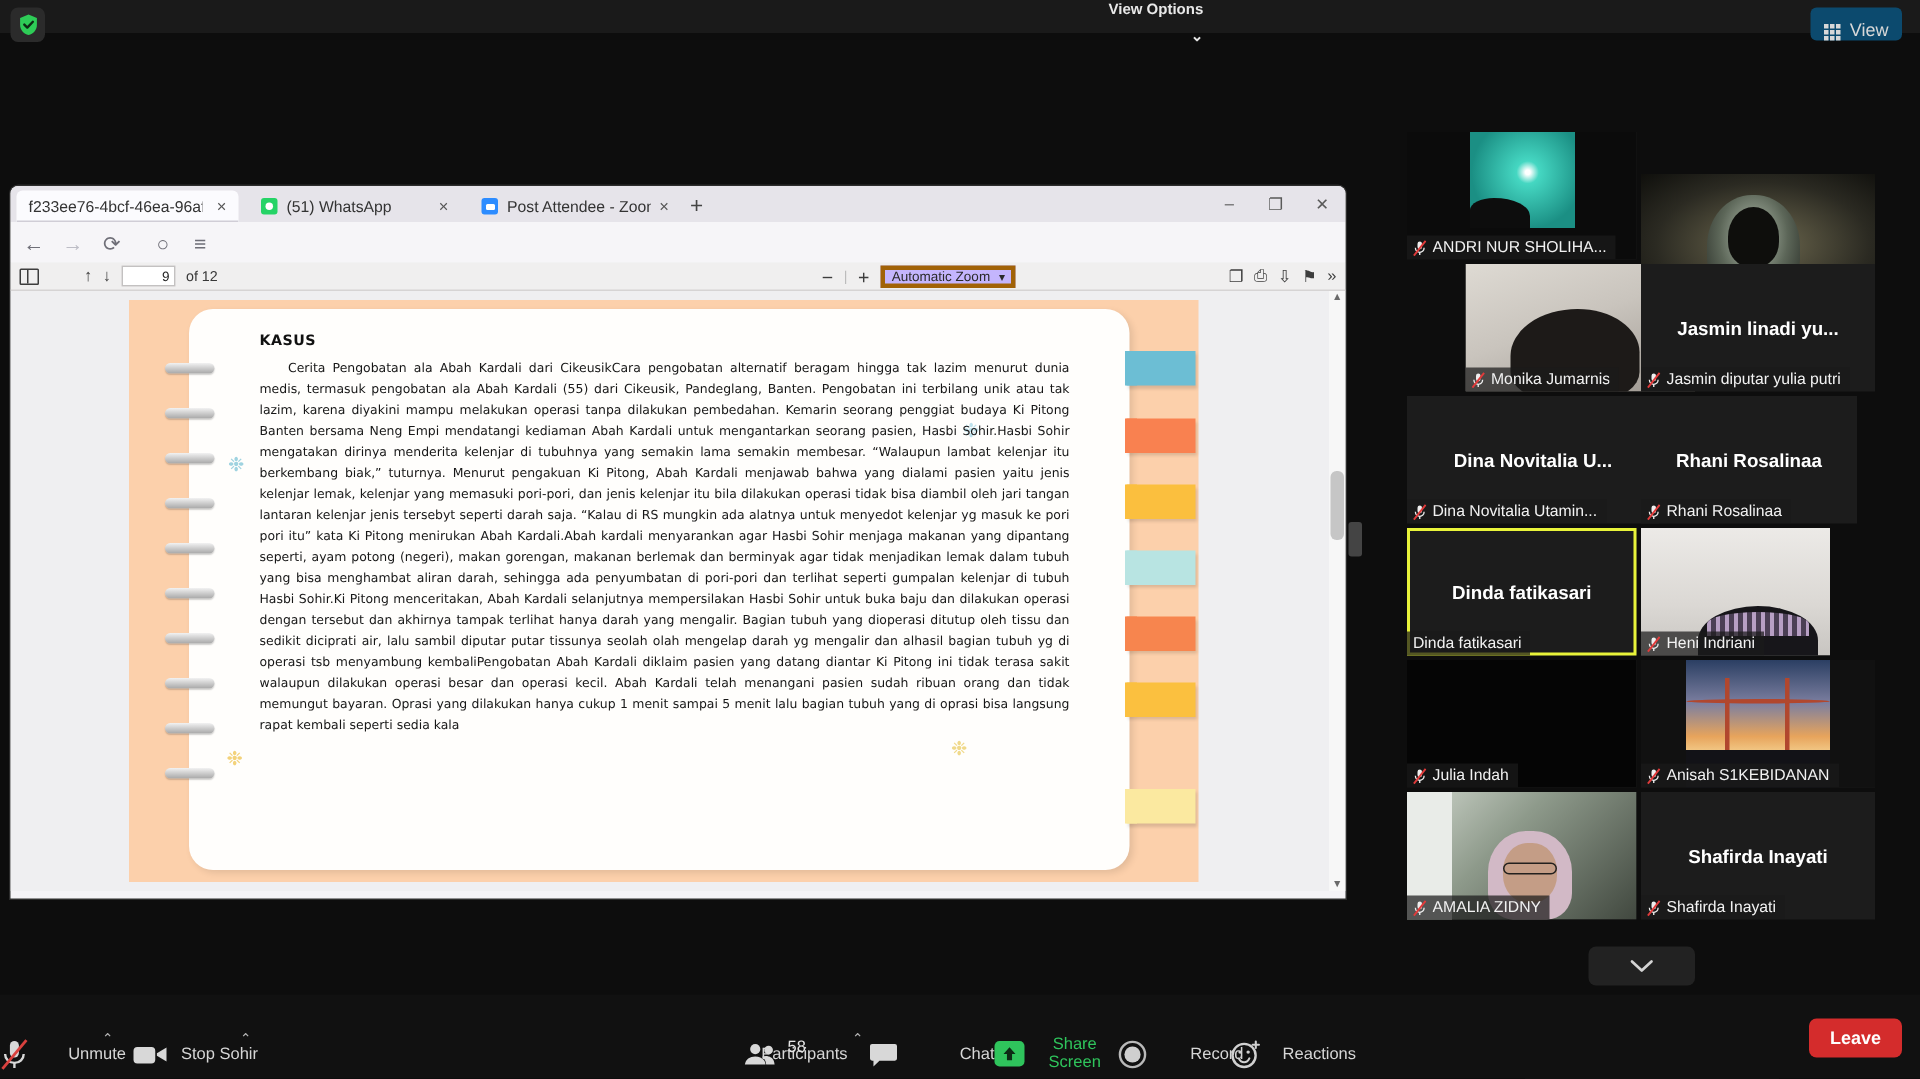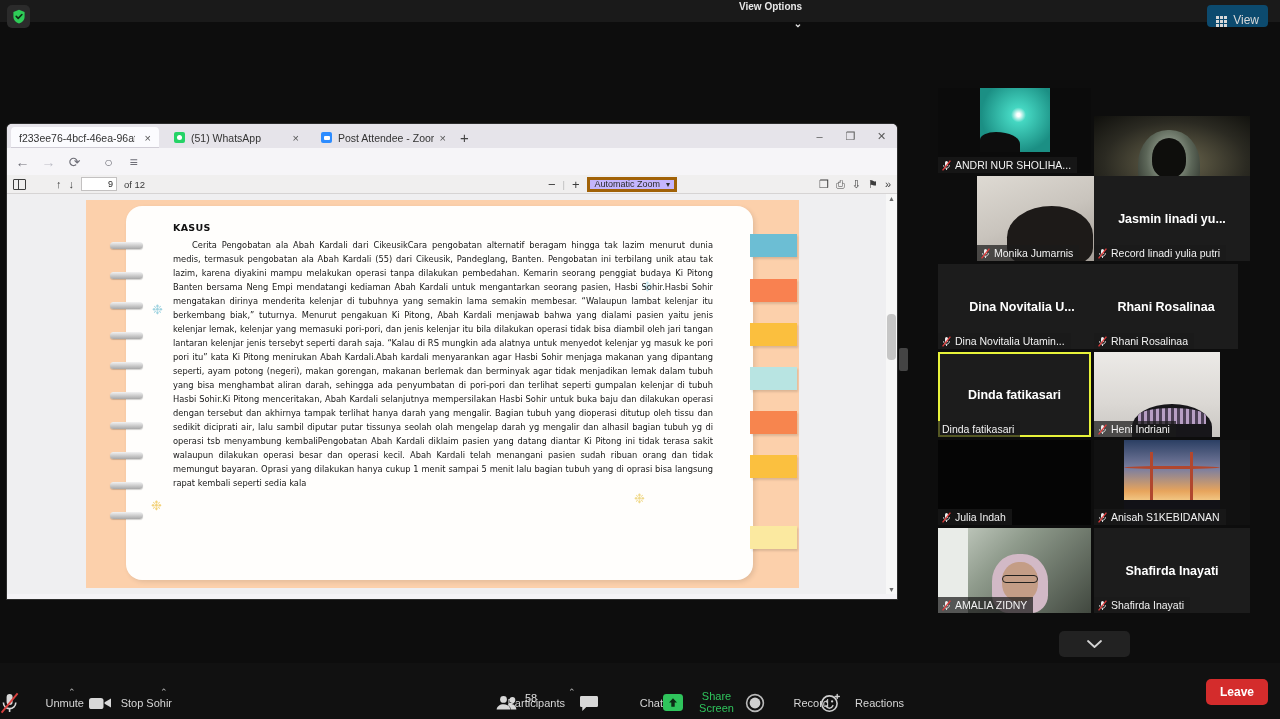--- a/index.html
+++ b/index.html
@@ -348,21 +348,21 @@
 
     <div class="tile" style="left:156px;top:88px;width:156px;height:85px;">
       <div class="centername">Jasmin linadi yu...</div>
       <div class="namebar">
         <svg class="mute-ico" width="9" height="11" viewBox="0 0 9 11" aria-hidden="true">
           <rect x="3" y="1" width="3" height="5.2" rx="1.5" fill="#eee"></rect>
           <path d="M1.6 5.2c0 1.8 1.3 3 2.9 3s2.9-1.2 2.9-3" stroke="#eee" stroke-width=".9" fill="none"></path>
           <path d="M4.5 8.2V10" stroke="#eee" stroke-width=".9"></path>
           <path d="M.6 10.4 8.4.6" stroke="#e13b3b" stroke-width="1.3"></path>
         </svg>
-        <span class="nm">Record linadi yulia putri</span>
+        <span class="nm">Jasmin diputar yulia putri</span>
       </div>
     </div>
 
     <div class="tile" style="left:0;top:176px;width:168px;height:85px;">
       <div class="centername">Dina Novitalia U...</div>
       <div class="namebar">
         <svg class="mute-ico" width="9" height="11" viewBox="0 0 9 11" aria-hidden="true">
           <rect x="3" y="1" width="3" height="5.2" rx="1.5" fill="#eee"></rect>
           <path d="M1.6 5.2c0 1.8 1.3 3 2.9 3s2.9-1.2 2.9-3" stroke="#eee" stroke-width=".9" fill="none"></path>
           <path d="M4.5 8.2V10" stroke="#eee" stroke-width=".9"></path>

